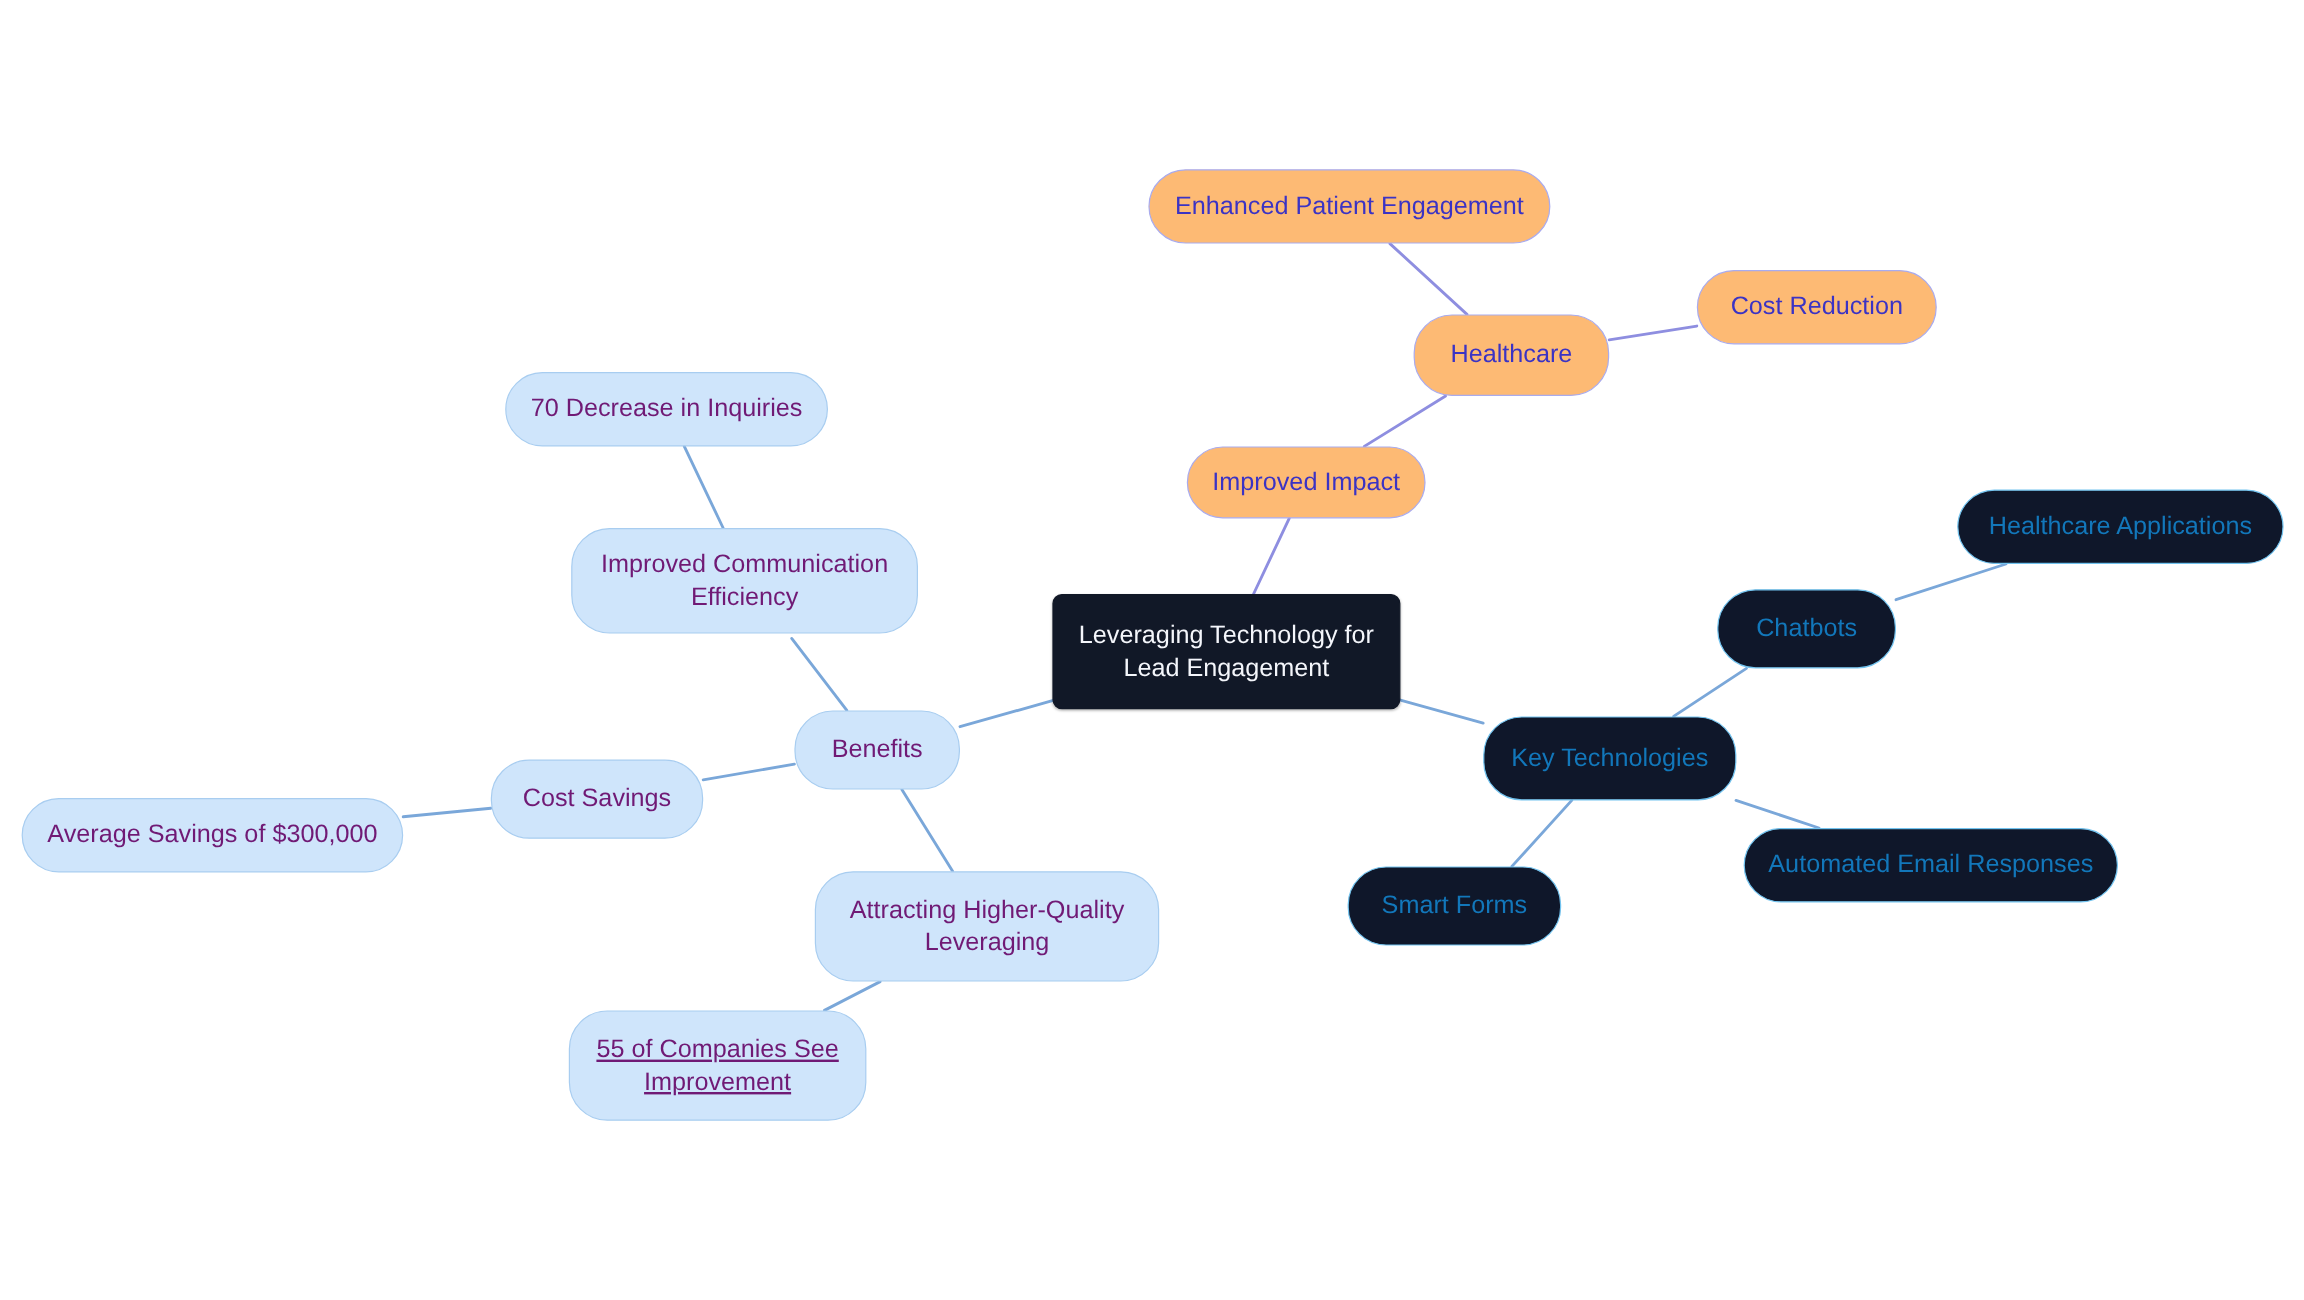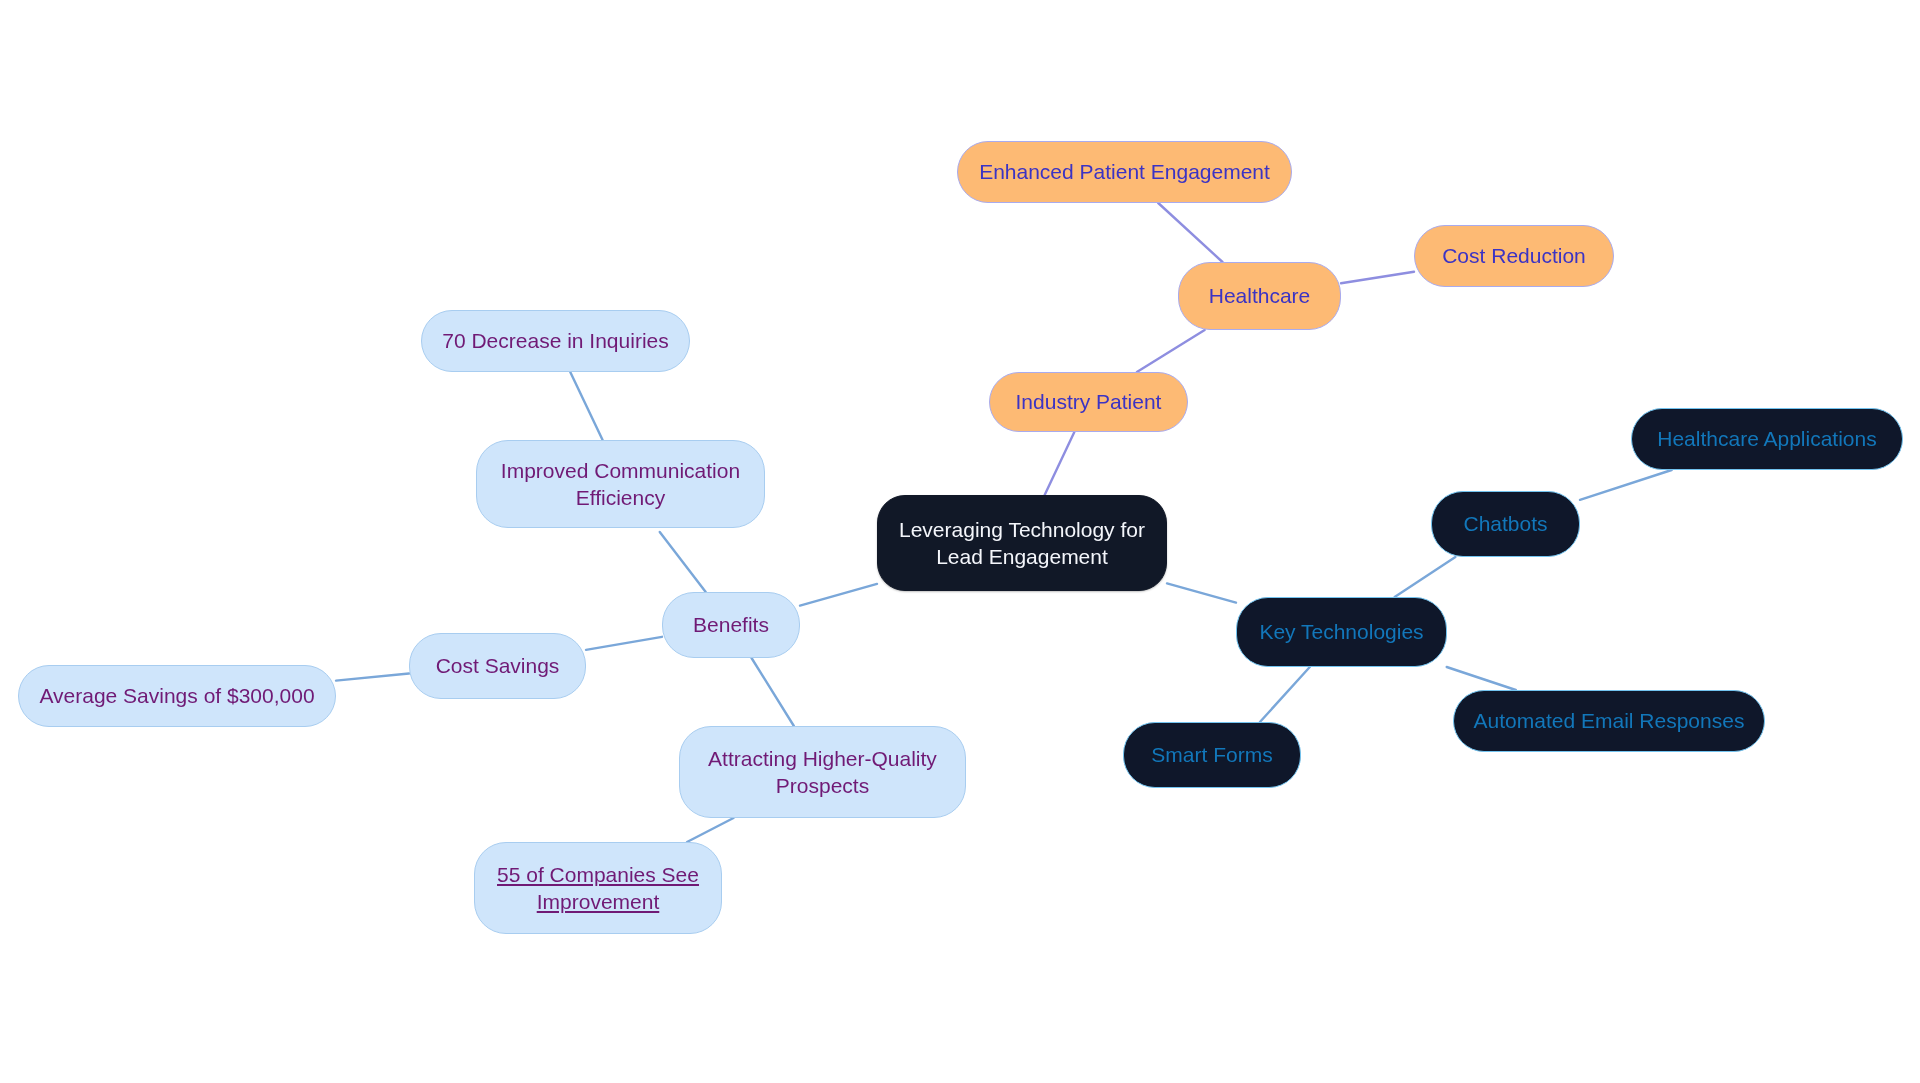--- a/index.html
+++ b/index.html
@@ -35,21 +35,21 @@
     border-radius: 32px;
     line-height: 1.3;
     white-space: pre-line;
     padding: 4px 10px;
   }
   .node.root {
     background: #111827;
     color: #f4f6fb;
     border: 1px solid #111827;
     font-size: 21px;
-    border-radius: 28px;
+    border-radius: 8px;
     box-shadow: 0 1px 2px rgba(0,0,0,0.25);
   }
   .node.blue-light {
     background: #cfe5fb;
     border: 1.4px solid #a8cdf0;
     color: #701a75;
     font-size: 21px;
   }
   .node.blue-strong {
     background: #0f172a;
@@ -82,32 +82,32 @@
       <line x1="733.4741379310344" y1="818" x2="687.0258620689656" y2="842" stroke="#7aa7d9" stroke-width="2.4" stroke-linecap="round"></line>
       <line x1="1167" y1="583.3912363067293" x2="1236" y2="602.6118935837246" stroke="#7aa7d9" stroke-width="2.4" stroke-linecap="round"></line>
       <line x1="1394.648148148148" y1="597" x2="1455.388888888889" y2="557" stroke="#7aa7d9" stroke-width="2.4" stroke-linecap="round"></line>
       <line x1="1580" y1="499.78393881453155" x2="1671.629411764706" y2="470" stroke="#7aa7d9" stroke-width="2.4" stroke-linecap="round"></line>
       <line x1="1309.7723577235772" y1="667" x2="1259.9146341463415" y2="722" stroke="#7aa7d9" stroke-width="2.4" stroke-linecap="round"></line>
       <line x1="1446.6966292134832" y1="667" x2="1515.8258426966293" y2="690" stroke="#7aa7d9" stroke-width="2.4" stroke-linecap="round"></line>
     </svg>
   <div id="nodes-layer">
       <div class="node root" style="left: 877px; top: 495px; width: 290px; height: 96px;">Leveraging Technology for
 Lead Engagement</div>
-      <div class="node purple" style="left: 989px; top: 372px; width: 199px; height: 60px;">Industry Patient</div>
+      <div class="node purple" style="left: 989px; top: 372px; width: 199px; height: 60px;">Improved Impact</div>
       <div class="node purple" style="left: 1178px; top: 262px; width: 163px; height: 68px;">Healthcare</div>
       <div class="node purple" style="left: 957px; top: 141px; width: 335px; height: 62px;">Enhanced Patient Engagement</div>
       <div class="node purple" style="left: 1414px; top: 225px; width: 200px; height: 62px;">Cost Reduction</div>
       <div class="node blue-light" style="left: 662px; top: 592px; width: 138px; height: 66px;">Benefits</div>
       <div class="node blue-light" style="left: 476px; top: 440px; width: 289px; height: 88px;">Improved Communication
 Efficiency</div>
       <div class="node blue-light" style="left: 421px; top: 310px; width: 269px; height: 62px;">70 Decrease in Inquiries</div>
       <div class="node blue-light" style="left: 409px; top: 604px; width: 177px; height: 66px; margin-top: 29px;">Cost Savings</div>
       <div class="node blue-light" style="left: 18px; top: 665px; width: 318px; height: 62px;">Average Savings of $300,000</div>
       <div class="node blue-light" style="left: 679px; top: 726px; width: 287px; height: 92px;">Attracting Higher-Quality
-Prospects</div>
+Leveraging</div>
       <div class="node blue-light" style="left: 474px; top: 842px; width: 248px; height: 92px; text-decoration: underline;">55 of Companies See
 Improvement</div>
       <div class="node blue-strong" style="left: 1236px; top: 597px; width: 211px; height: 70px;">Key Technologies</div>
       <div class="node blue-strong" style="left: 1431px; top: 491px; width: 149px; height: 66px;">Chatbots</div>
       <div class="node blue-strong" style="left: 1631px; top: 408px; width: 272px; height: 62px;">Healthcare Applications</div>
       <div class="node blue-strong" style="left: 1123px; top: 722px; width: 178px; height: 66px;">Smart Forms</div>
       <div class="node blue-strong" style="left: 1453px; top: 690px; width: 312px; height: 62px;">Automated Email Responses</div>
     </div>
 </div>
 

